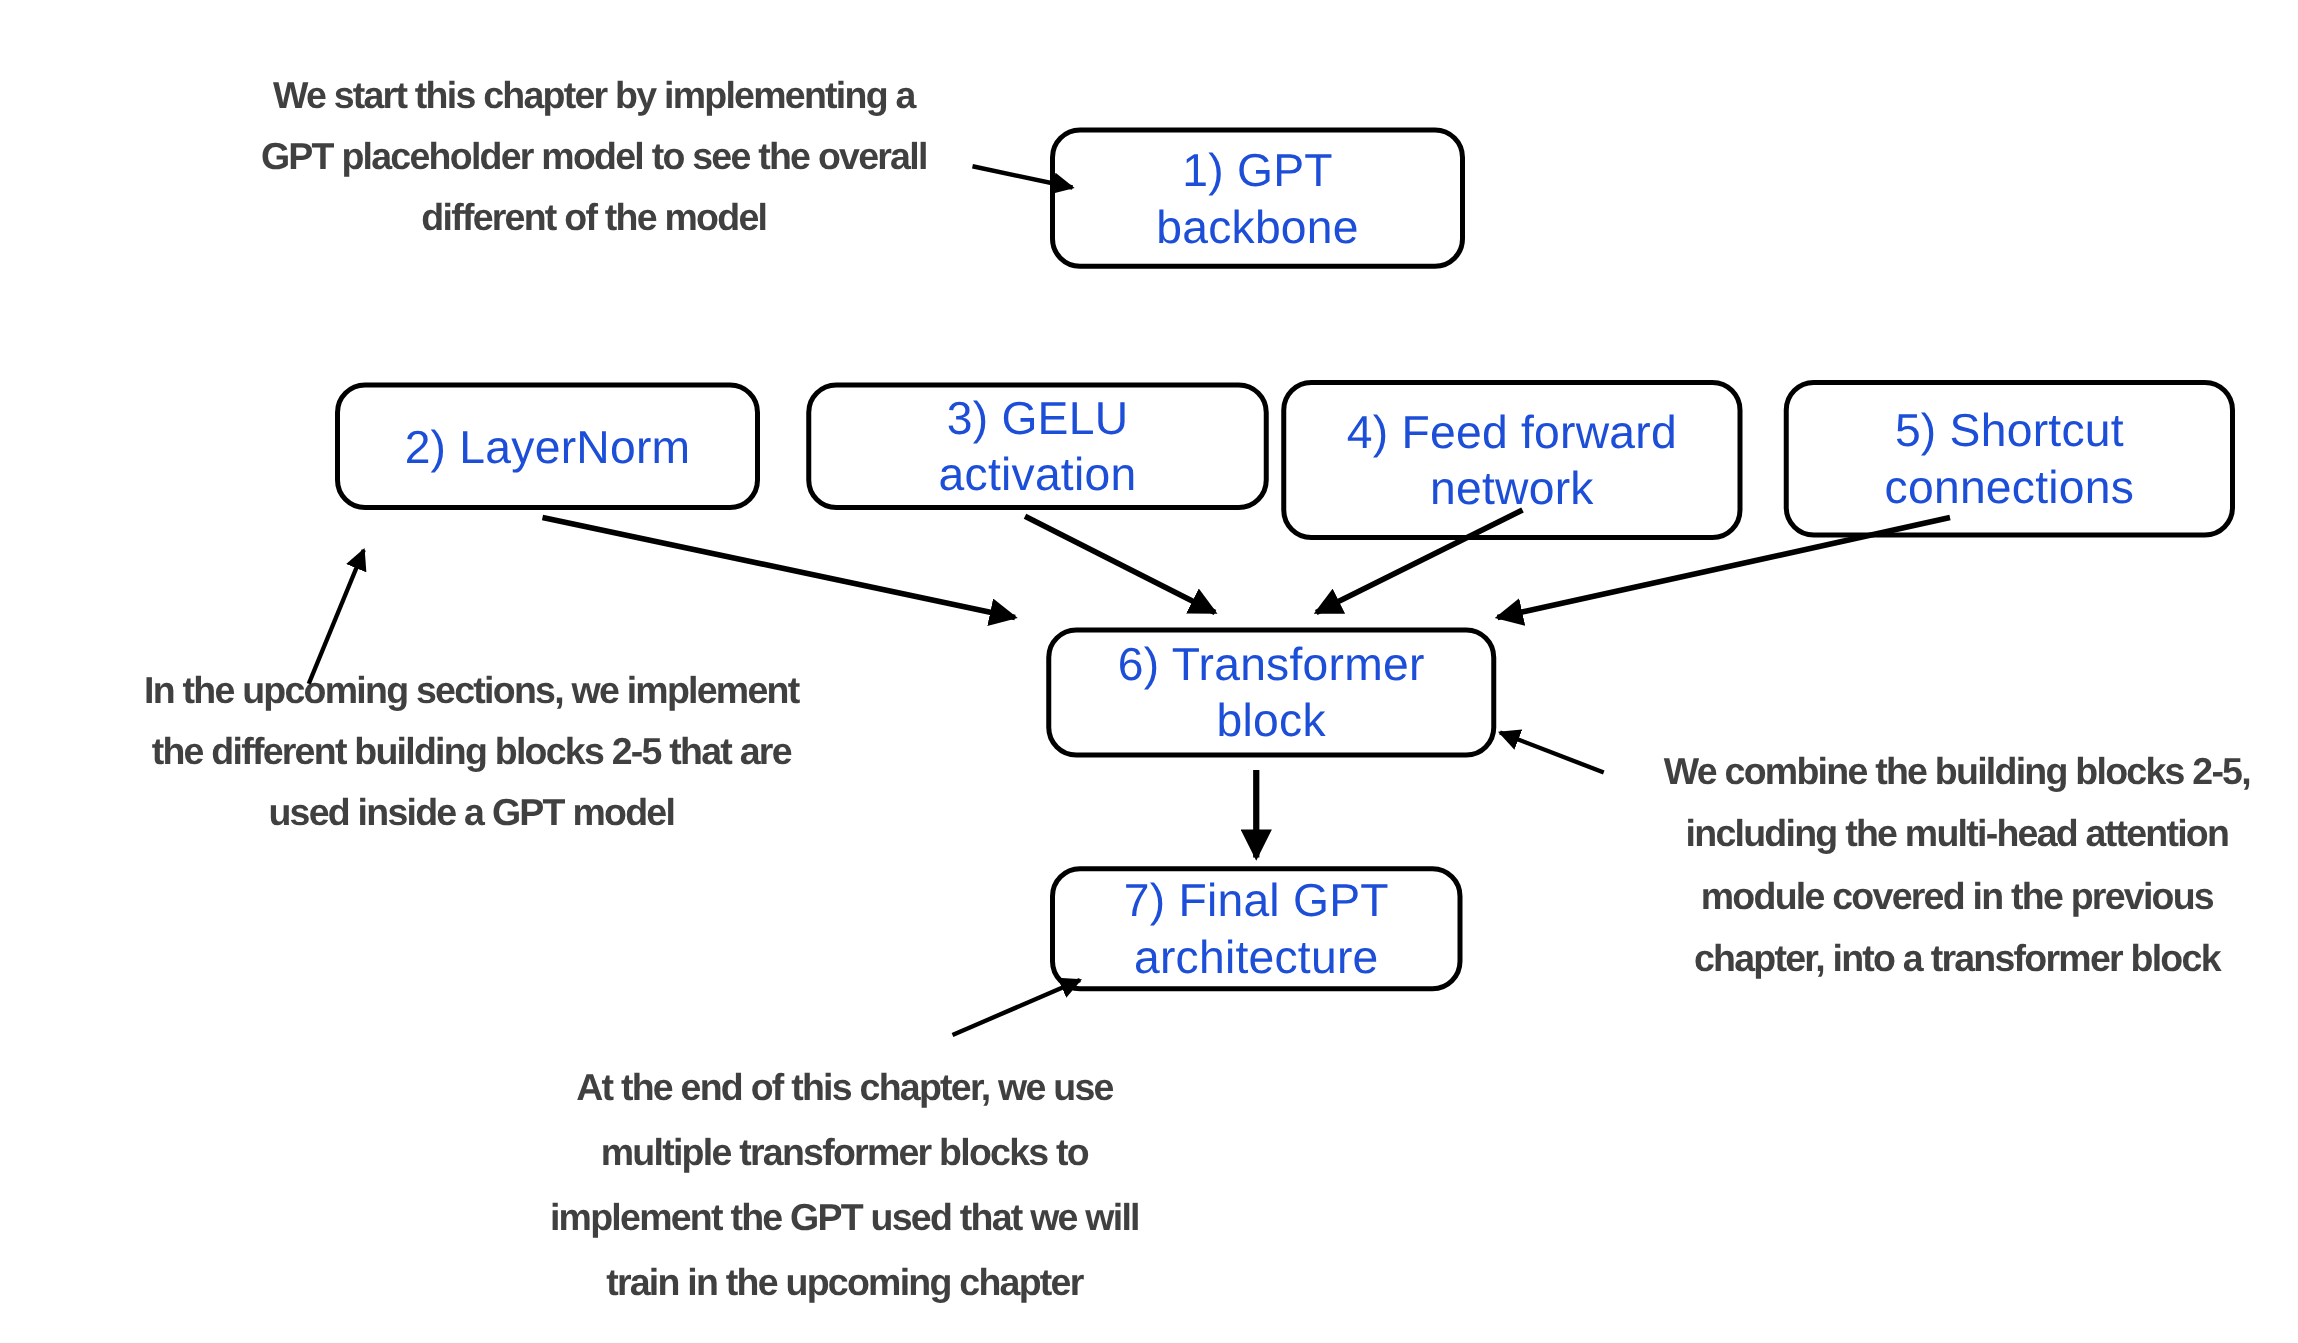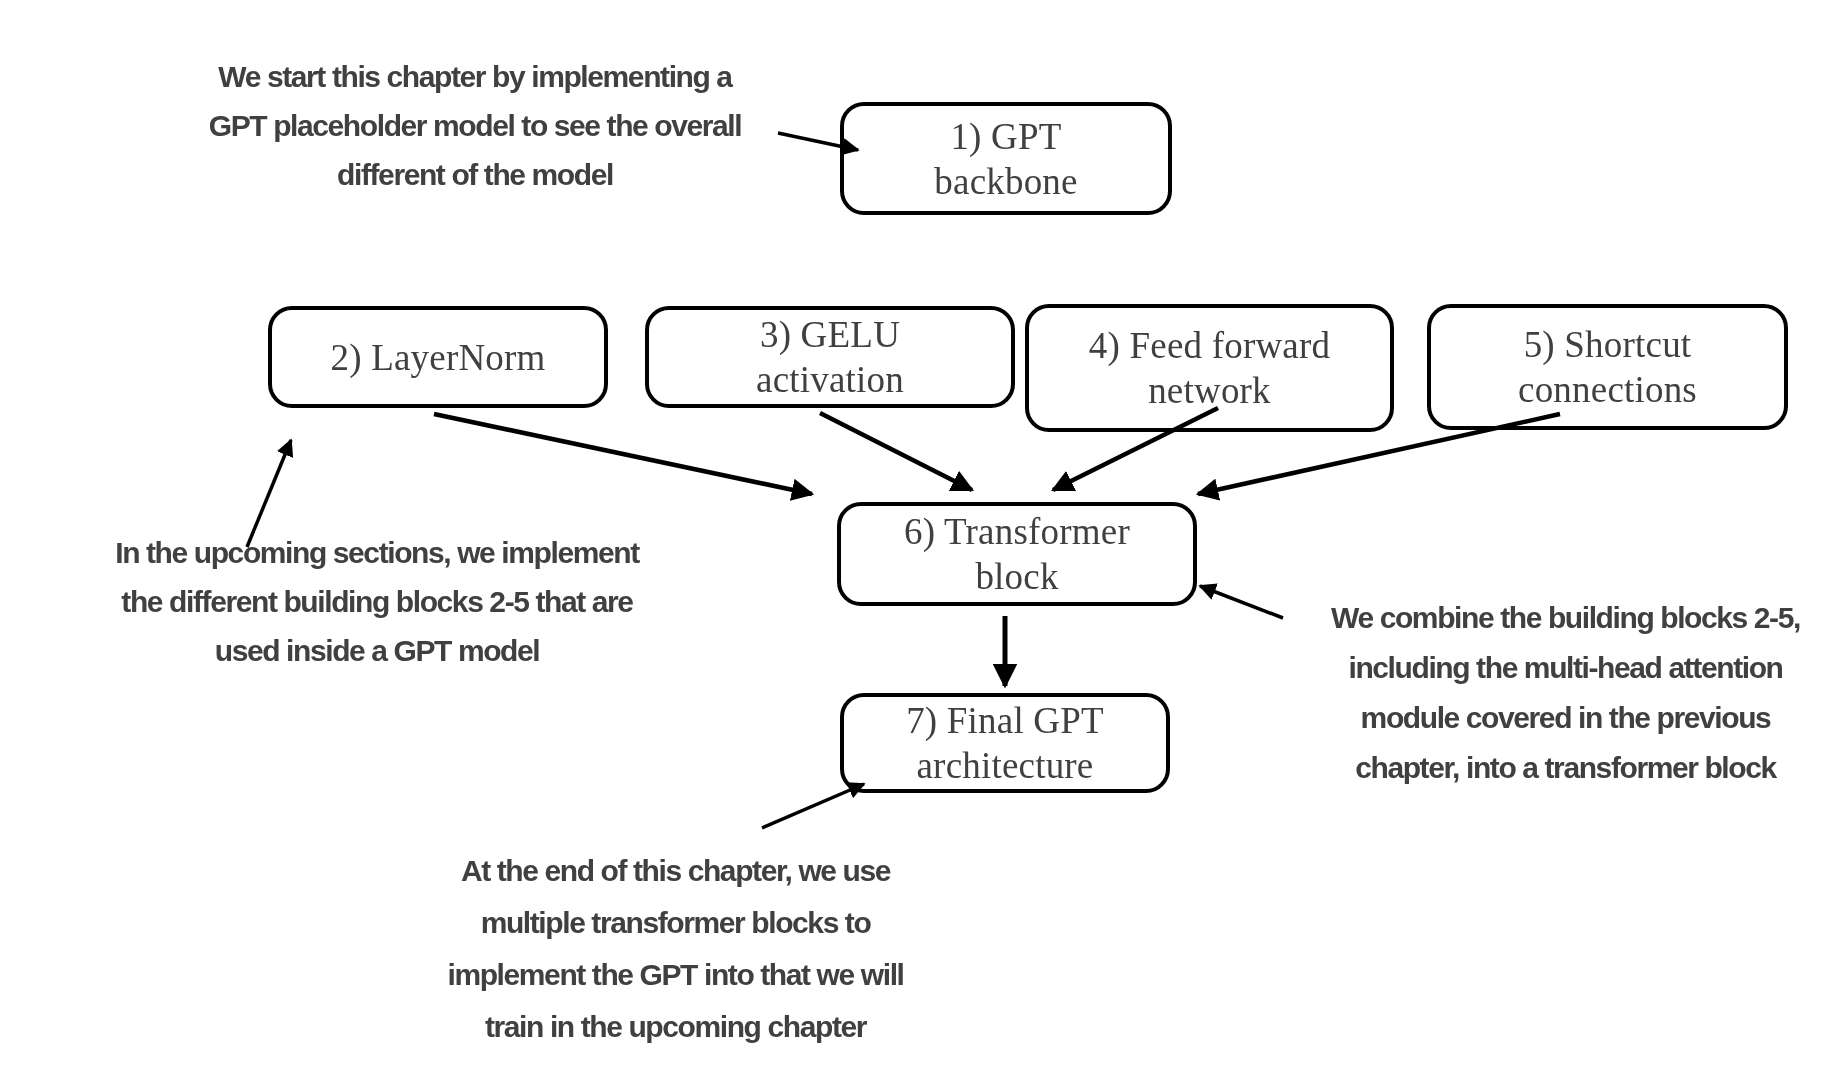--- a/index.html
+++ b/index.html
@@ -17,23 +17,22 @@
     border: 4px solid #000000;
     border-radius: 24px;
     background: #ffffff;
     display: flex;
     flex-direction: column;
     align-items: center;
     justify-content: center;
     text-align: right;
     font-size: 37px;
     line-height: 45px;
-    color: #404040;
+    color: #1d4ed8;
     letter-spacing: 0.2px;
-    font-family: Liberation Serif, serif;
   }
   .note {
     position: absolute;
     font-weight: 700;
     font-size: 30px;
     line-height: 49px;
     letter-spacing: -1.4px;
     text-align: center;
     color: #404040;
   }
@@ -79,21 +78,21 @@
   <div class="note" id="note-right">
     <div>We combine the building blocks 2-5,</div>
     <div>including the multi-head attention</div>
     <div>module covered in the previous</div>
     <div>chapter, into a transformer block</div>
   </div>
 
   <div class="note" id="note-bottom">
     <div>At the end of this chapter, we use</div>
     <div>multiple transformer blocks to</div>
-    <div>implement the GPT into that we will</div>
+    <div>implement the GPT used that we will</div>
     <div>train in the upcoming chapter</div>
   </div>
 
   <div class="box" id="box1">
     <div>1) GPT</div>
     <div>backbone</div>
   </div>
 
   <div class="box" id="box2">
     <div>2) LayerNorm</div>

